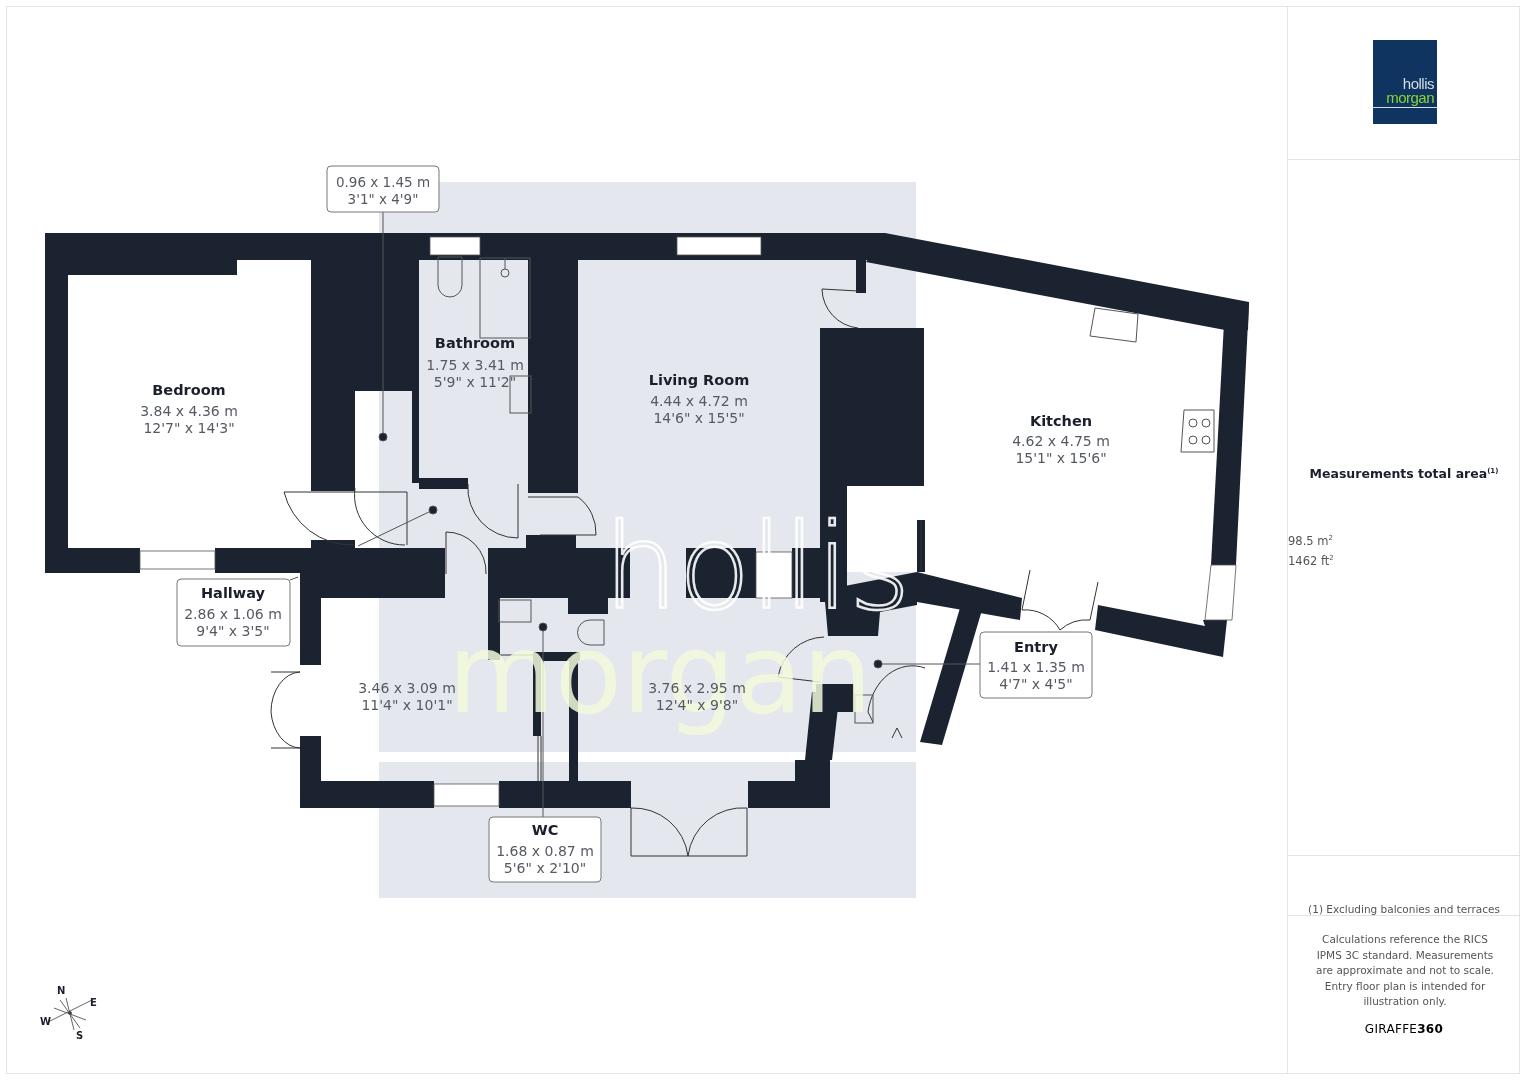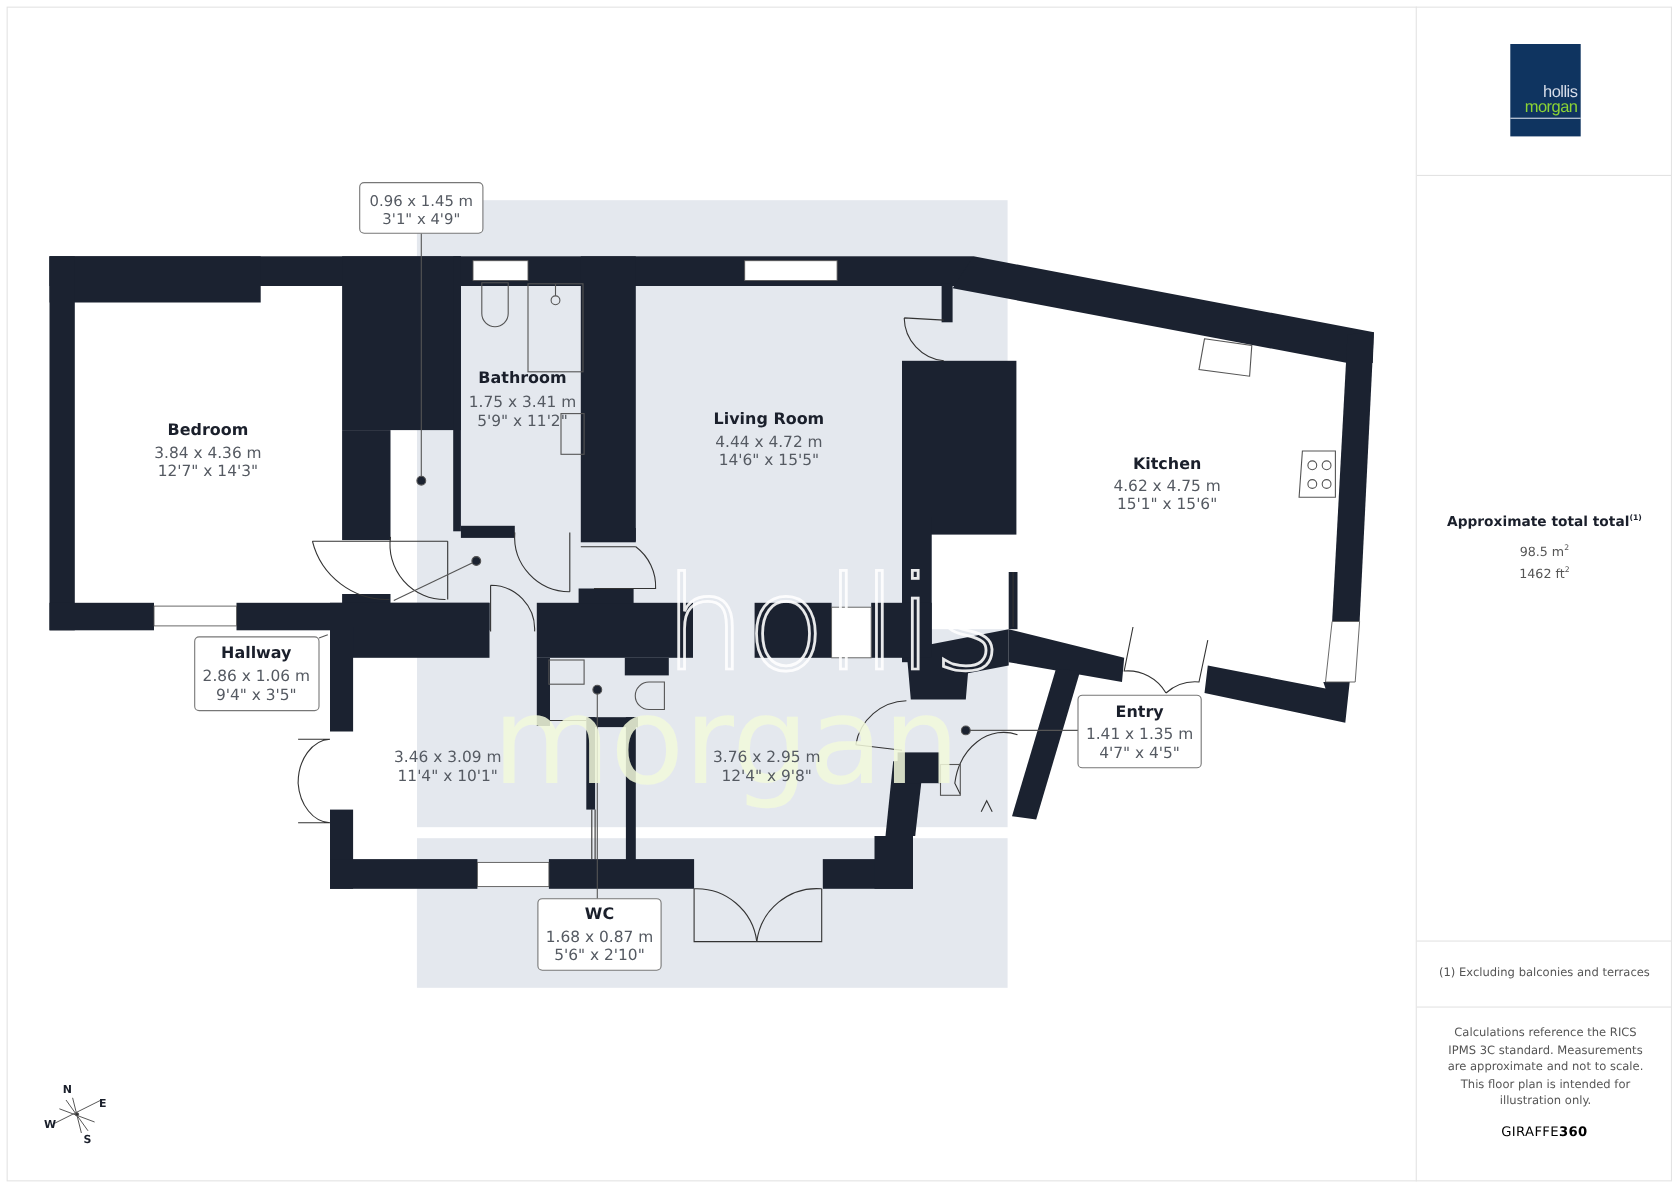--- a/index.html
+++ b/index.html
@@ -14,24 +14,24 @@
     .side-sec { position: absolute; left: 0; width: 100%; border-bottom: 1px solid #e3e3e3; box-sizing: border-box; }
     .logo { position: absolute; left: 85px; top: 34px; width: 64px; height: 84px; background: #0f3460; }
     .logo .l1 { position: absolute; right: 3px; top: 36px; color: #d6dce8; font-size: 15px; line-height: 15px;
                 font-family: "Liberation Sans", sans-serif; letter-spacing: -0.5px; }
     .logo .l2 { position: absolute; right: 3px; top: 50px; color: #8bd334; font-size: 15px; line-height: 15px;
                 font-family: "Liberation Sans", sans-serif; letter-spacing: -0.5px; }
     .logo .rule { position: absolute; left: 0; right: 0; top: 67px; height: 1px; background: #d6dce8; }
     .area-title { position: absolute; left: 0; width: 100%; top: 462px; text-align: center;
                   font-size: 12.5px; font-weight: bold; color: #1a1f2b; }
     .area-title sup { font-size: 7px; }
-    .area-val { position: absolute; left: 0; width: 100%; text-align: center; font-size: 11.5px; color: #555; }
+    .area-val { position: absolute; left: 0; width: 100%; text-align: left; font-size: 11.5px; color: #555; margin-top: 40px; }
     .area-val sup { font-size: 7px; }
     .note { position: absolute; left: 0; width: 100%; text-align: center; font-size: 10.5px; color: #555;
-            font-family: "DejaVu Sans", sans-serif; }
+            font-family: "DejaVu Sans", sans-serif; margin-top: 25px; }
     .disclaimer { position: absolute; left: 22px; width: 190px; top: 932px; text-align: center;
                   font-size: 10.5px; line-height: 15.5px; color: #555; }
     .brand { position: absolute; left: 0; width: 100%; top: 1022px; text-align: center;
              font-size: 12px; color: #000000; letter-spacing: 0.3px; }
     .brand b { font-weight: bold; }
     .room-label { font-family: "DejaVu Sans", sans-serif; }
   </style>
 </head>
 <body>
 
@@ -244,29 +244,29 @@
 <div class="side">
   <div class="side-sec" style="top:0; height:154px;">
     <div class="logo">
       <span class="l1">hollis</span>
       <span class="l2">morgan</span>
       <div class="rule"></div>
     </div>
   </div>
   <div class="side-sec" style="top:154px; height:696px;">
     <div class="area-title" style="top:306px;">
-      <span>Approximate total total</span><sup>(1)</sup>
+      <span>Measurements total area</span><sup>(1)</sup>
     </div>
     <div class="area-val" style="top:334px;">
       <span>98.5 m</span><sup>2</sup>
     </div>
     <div class="area-val" style="top:354px;">
       <span>1462 ft</span><sup>2</sup>
     </div>
   </div>
   <div class="side-sec" style="top:850px; height:60px;">
     <div class="note" style="top:22px;">(1) Excluding balconies and terraces</div>
   </div>
-  <div class="disclaimer" style="top:926px;">Calculations reference the RICS IPMS 3C standard. Measurements are approximate and not to scale. This floor plan is intended for illustration only.</div>
+  <div class="disclaimer" style="top:926px;">Calculations reference the RICS IPMS 3C standard. Measurements are approximate and not to scale. Entry floor plan is intended for illustration only.</div>
   <div class="brand" style="top:1016px;">
     <span>GIRAFFE</span><b>360</b>
   </div>
 </div>
 
 </body></html>

